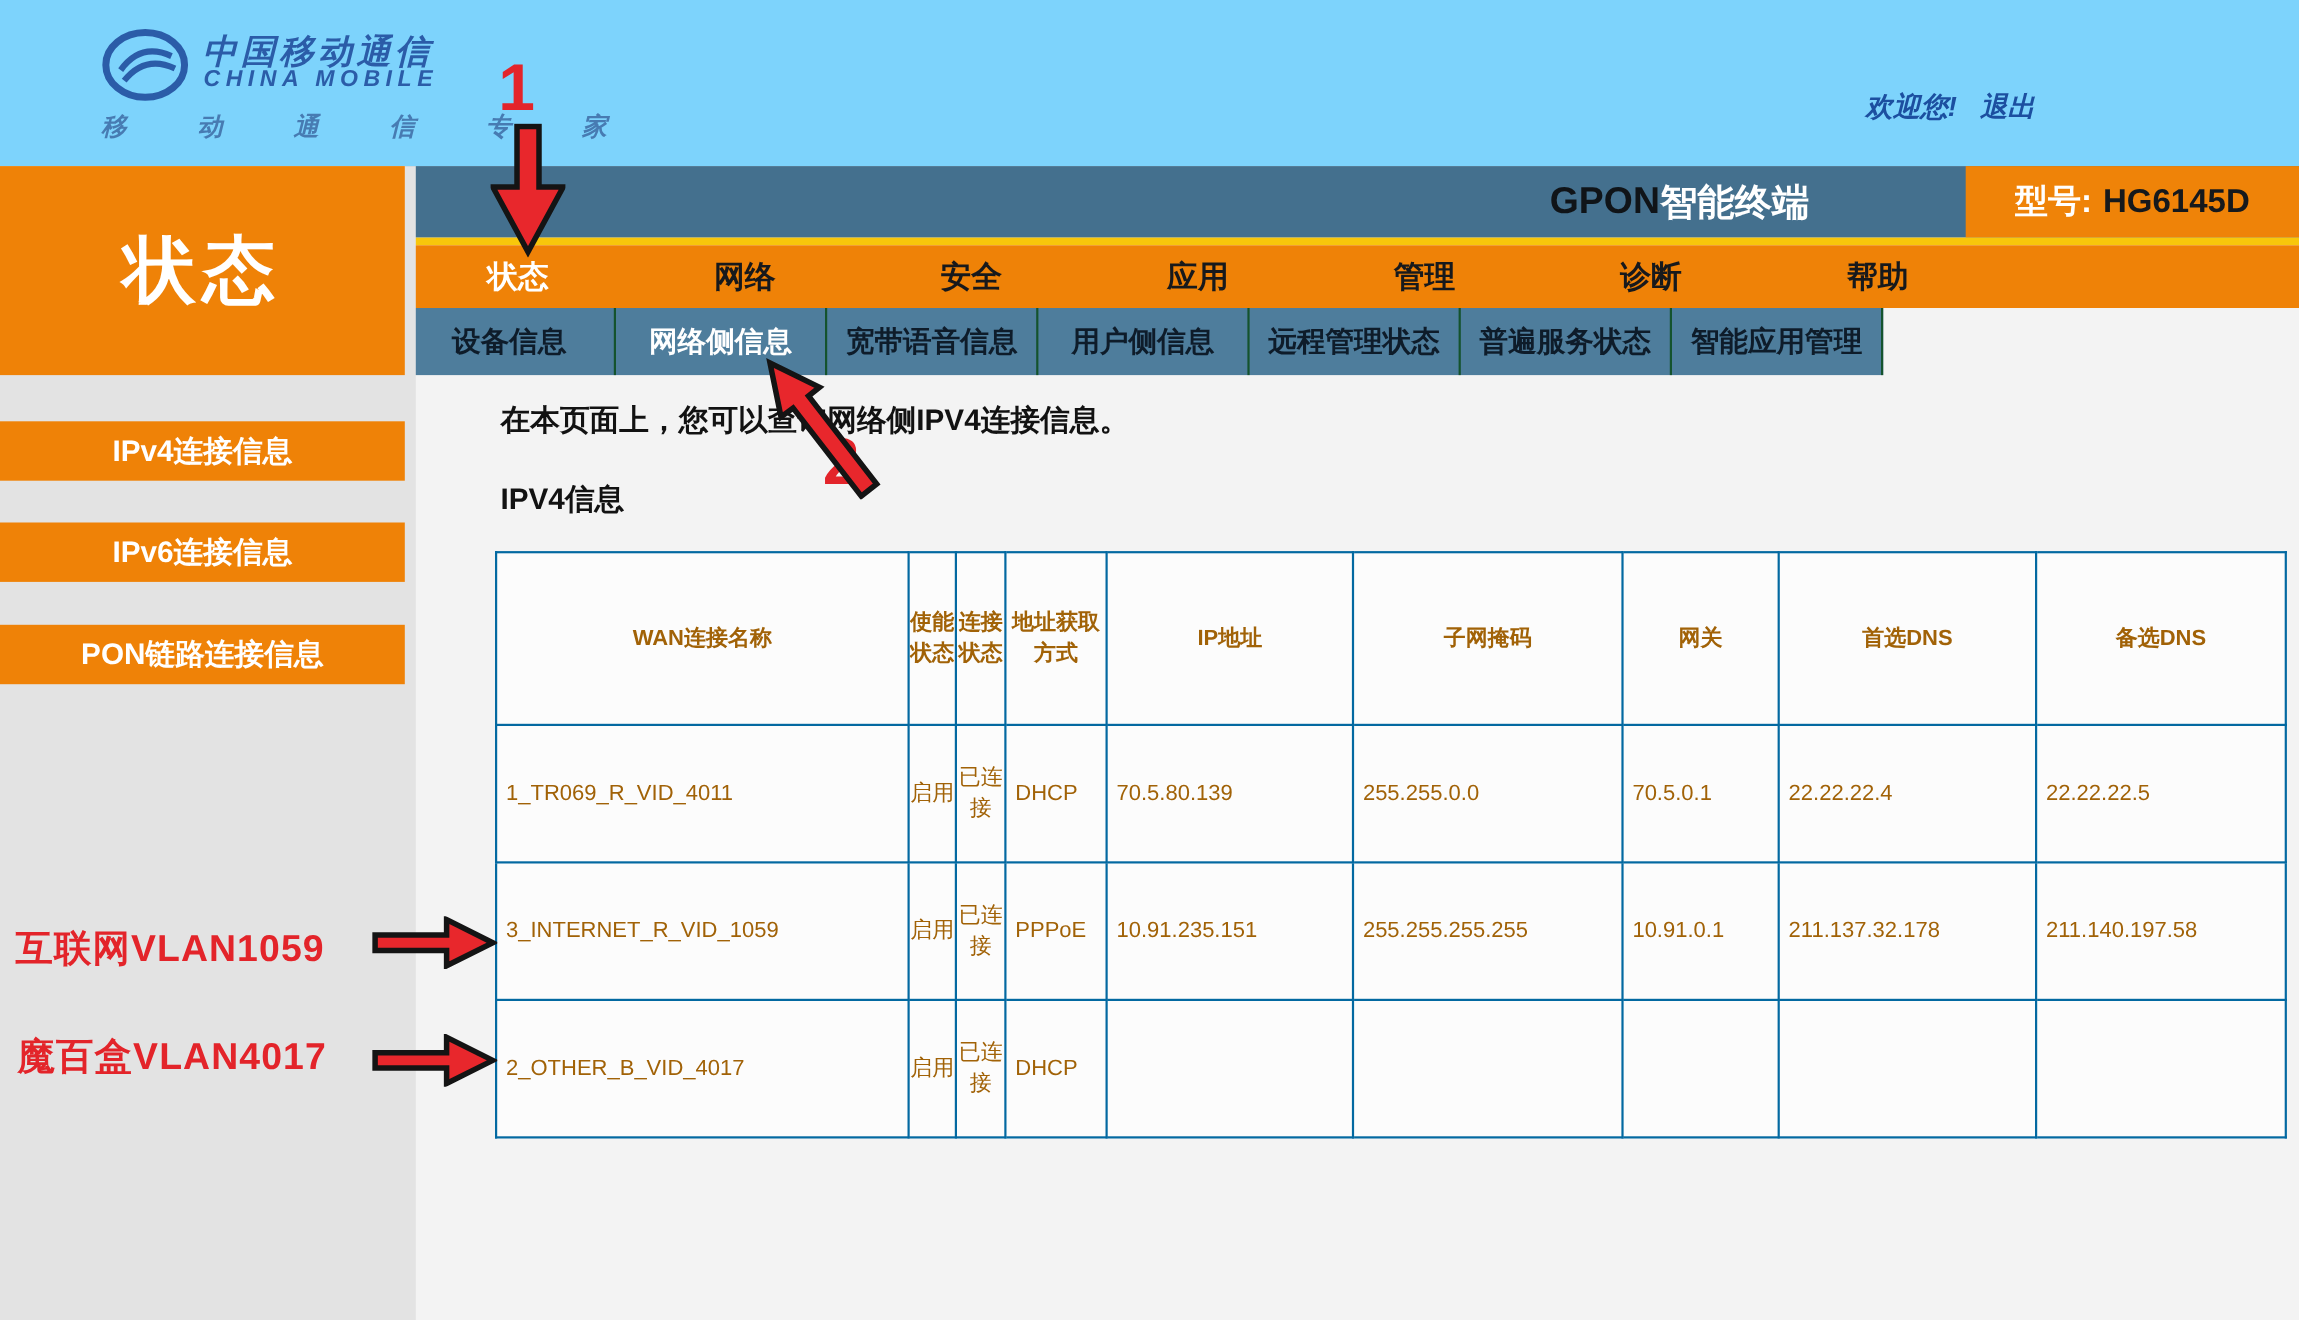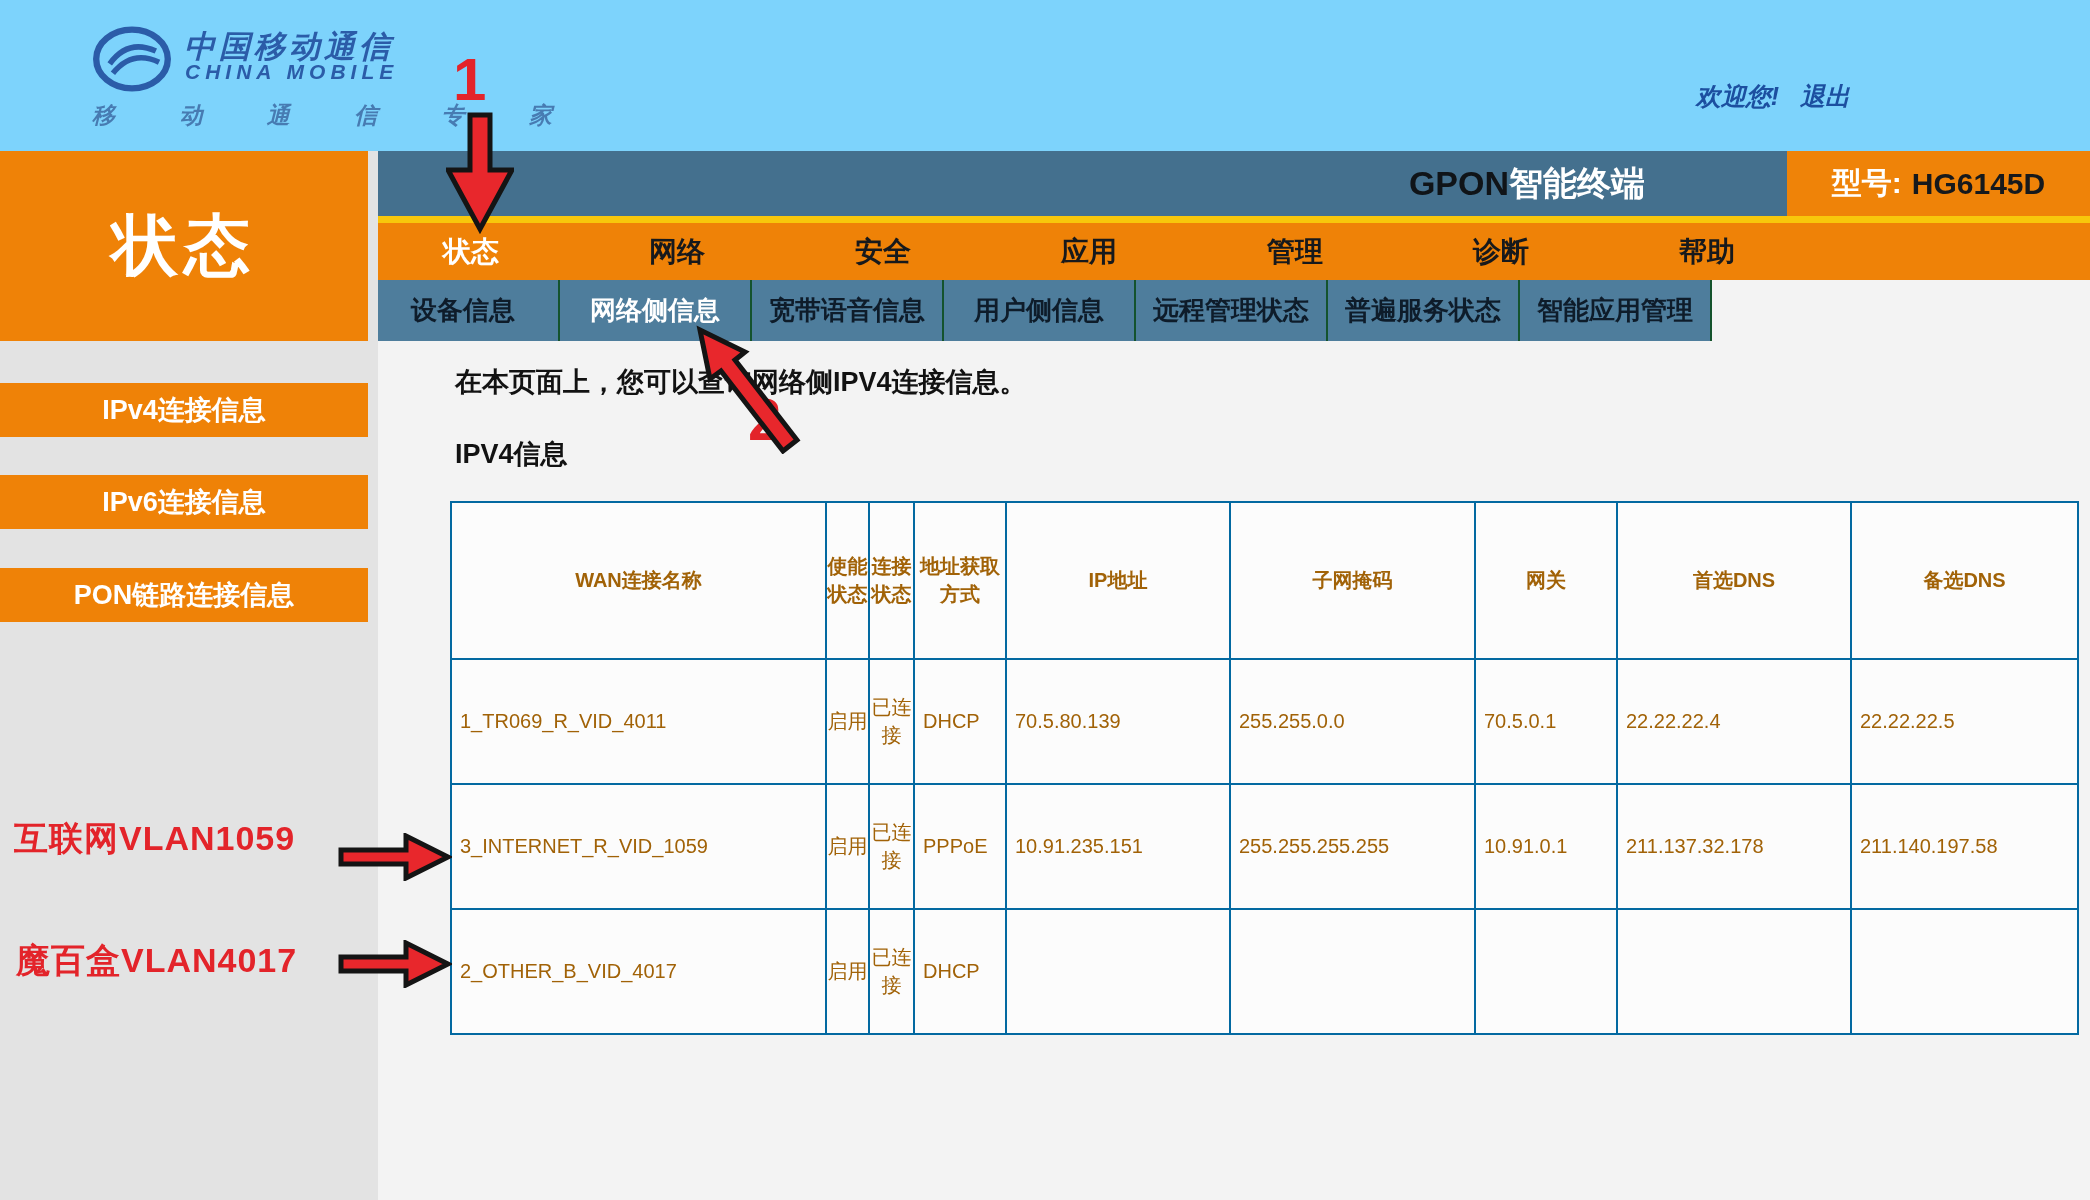--- a/index.html
+++ b/index.html
@@ -192,21 +192,21 @@
   <div class="anno red-digit" style="left:453px; top:50px;">1</div>
   <svg class="anno arrow-svg" style="left:446px; top:112px;" width="68" height="122" viewBox="0 0 68 122">
     <polygon points="24,3 44,3 44,58 66,58 34,117 2,58 24,58"></polygon>
   </svg>
 
   <div class="anno red-digit" style="left:748px; top:390px;">2</div>
   <svg class="anno arrow-svg" style="left:685px; top:322px;" width="120" height="132" viewBox="0 0 120 132">
     <polygon points="15,8 60,30 50,38 112,118 98,129 36,49 25,57"></polygon>
   </svg>
 
-  <div class="anno red-label" style="left:14px; top:816px;text-align:right;">互联网VLAN1059</div>
+  <div class="anno red-label" style="left:14px; top:840px;text-align:right;">互联网VLAN1059</div>
   <svg class="anno arrow-svg" style="left:338px; top:833px;" width="114" height="48" viewBox="0 0 114 48">
     <polygon points="3,17 68,17 68,3 110,24 68,45 68,31 3,31"></polygon>
   </svg>
 
   <div class="anno red-label" style="left:16px; top:938px;">魔百盒VLAN4017</div>
   <svg class="anno arrow-svg" style="left:338px; top:940px;" width="114" height="48" viewBox="0 0 114 48">
     <polygon points="3,17 68,17 68,3 110,24 68,45 68,31 3,31"></polygon>
   </svg>
 
 </div>

